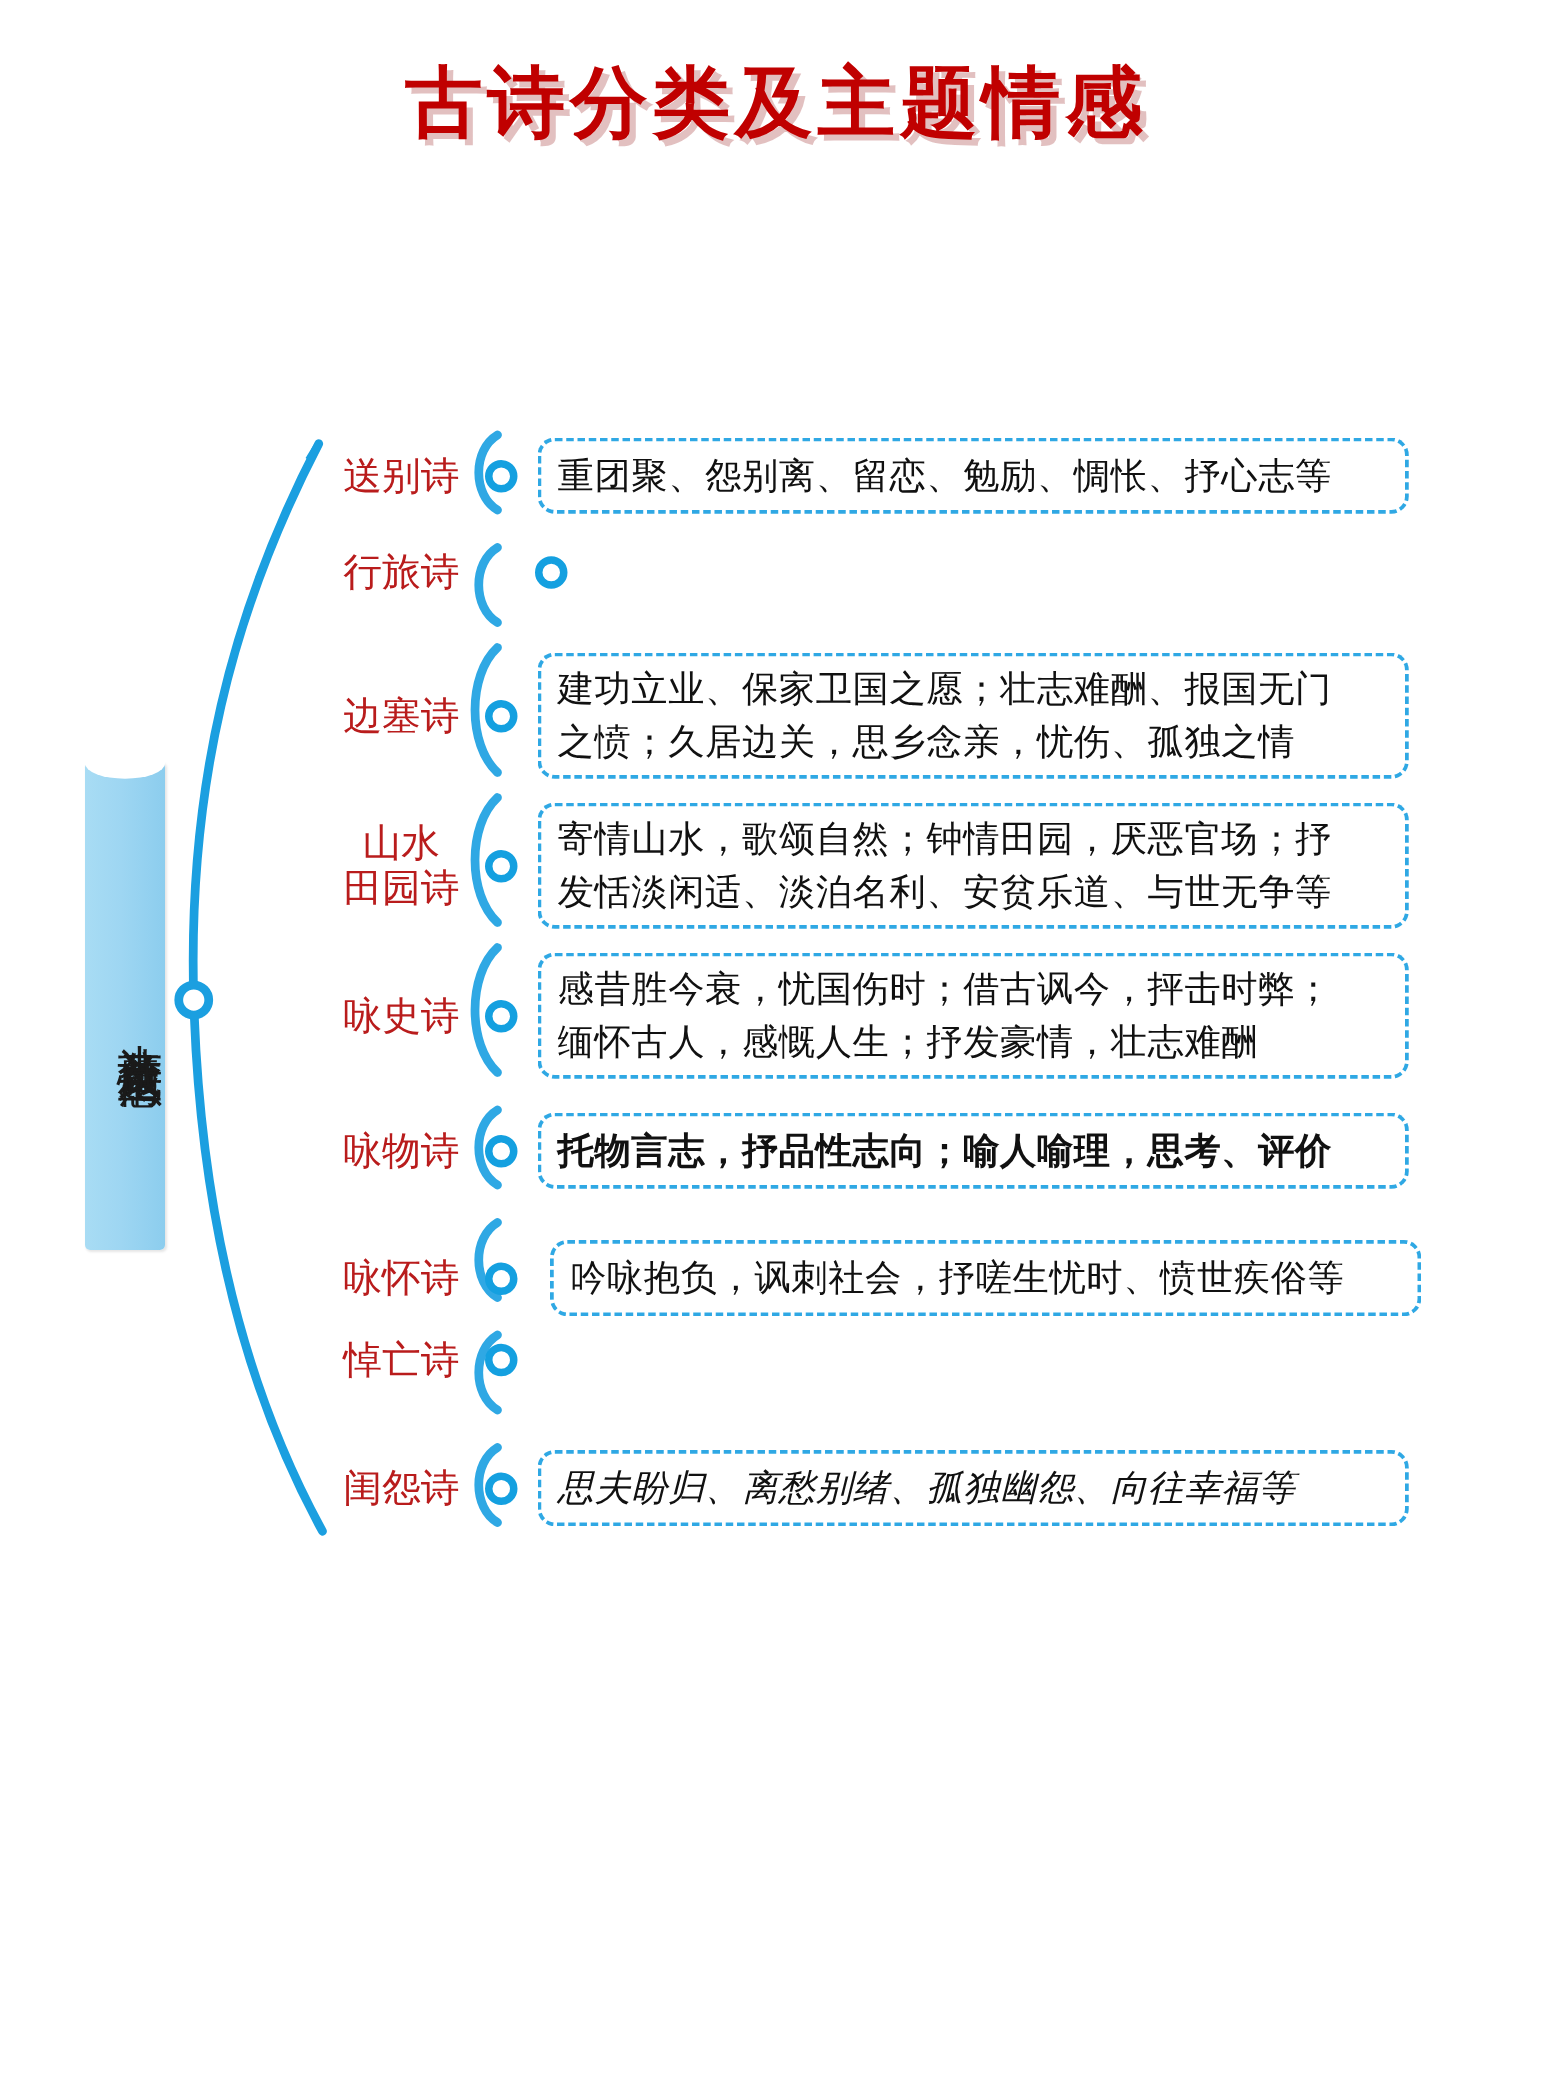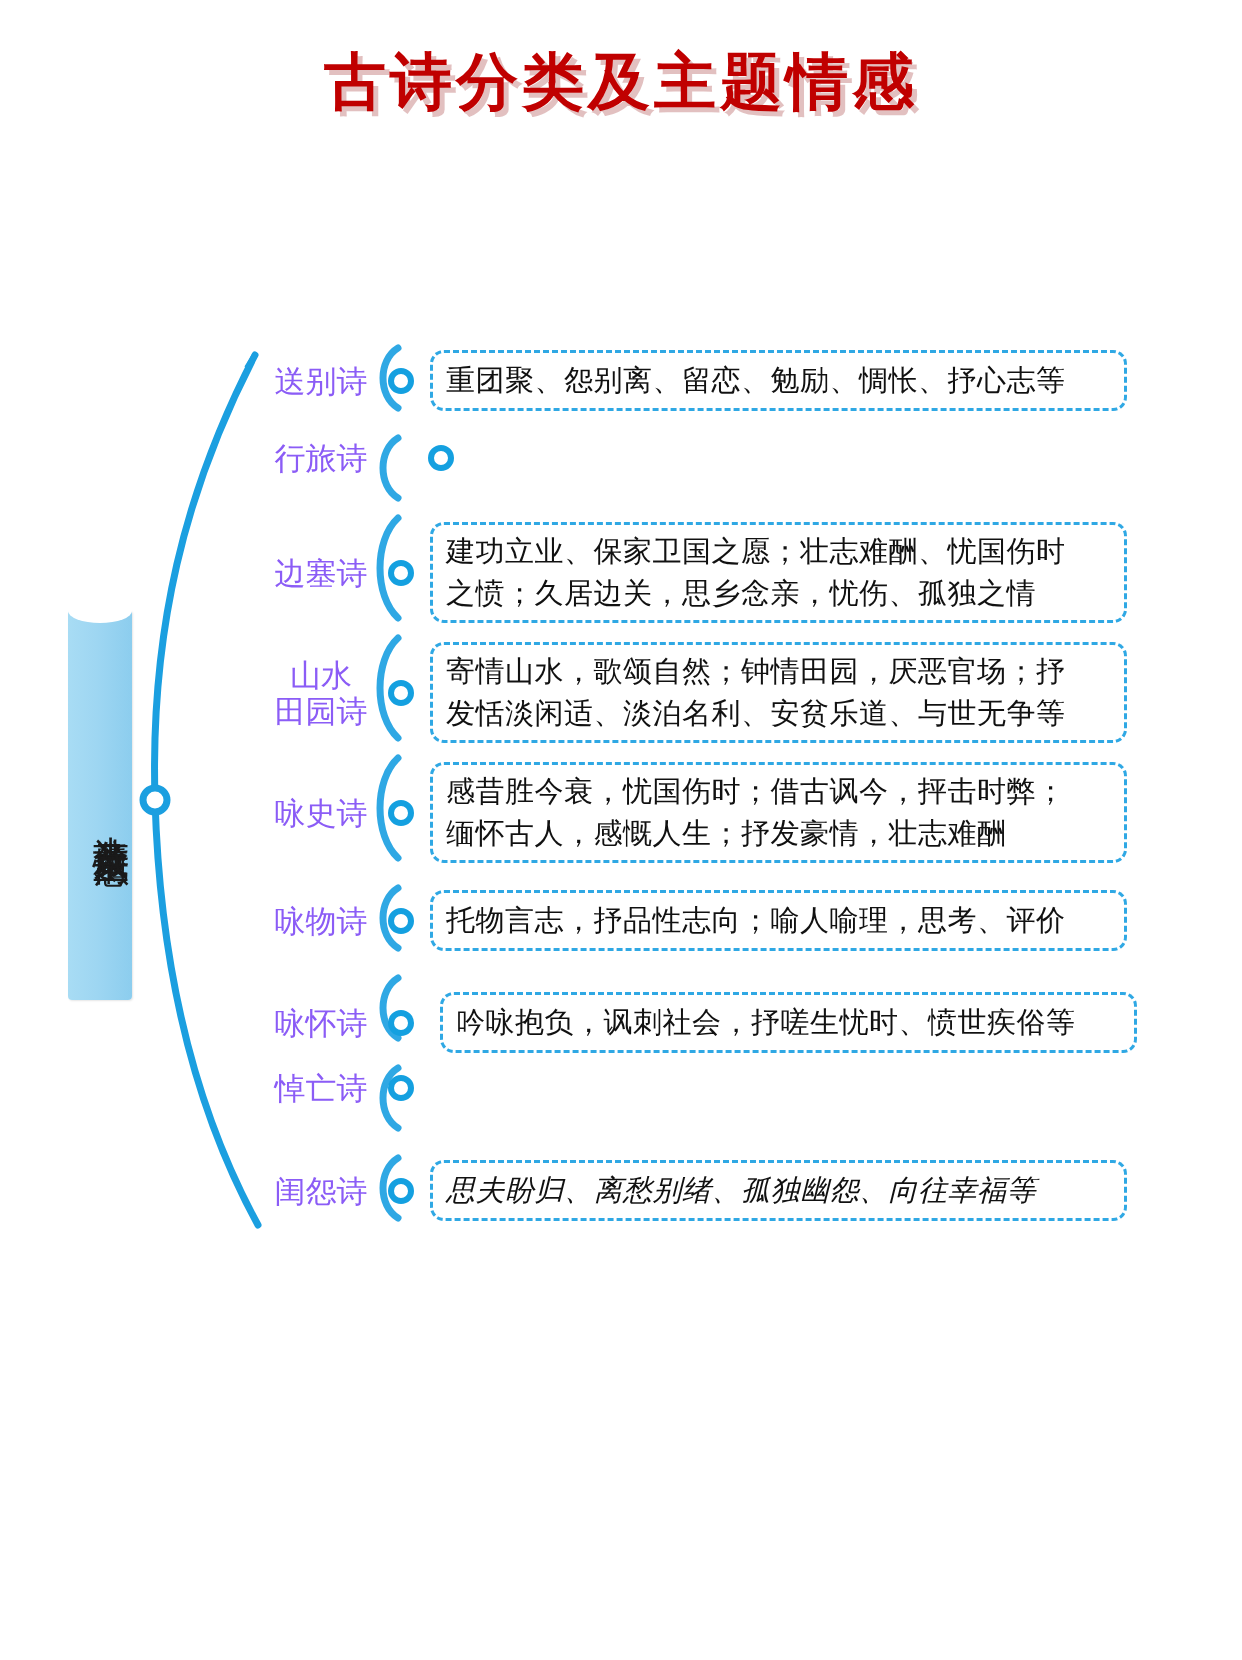--- a/index.html
+++ b/index.html
@@ -48,21 +48,21 @@
     font-family:"DejaVu Serif","Liberation Serif",serif;
     white-space:nowrap;
   }
 
   
   .row{position:absolute;display:flex;align-items:center;}
   .branch-label{
     width:126px;
     text-align:center;
     font-size:31px;line-height:36px;
-    color:#8b5cf6;
+    color:#b91c1c;
     font-family:"DejaVu Sans","Liberation Sans",sans-serif;
     white-space:pre-line;
   }
   .node-dot{
     width:26px;height:26px;margin:0 2px 0 4px;
     border:6px solid #14a0e0;border-radius:50%;
     background:#ffffff;
     box-sizing:border-box;
     flex:0 0 auto;
   }
@@ -126,21 +126,21 @@
   </div>
 
   <div class="row" style="left:258px;top:140px;gap:40px;">
     <div class="branch-label">行旅诗</div>
     <div class="node-dot"></div>
   </div>
 
   <div class="row" style="left:258px;top:222px;">
     <div class="branch-label">边塞诗</div>
     <div class="node-dot"></div>
-    <div class="bubble two-line" style="width:697px;">建功立业、保家卫国之愿；壮志难酬、忧国伤时
+    <div class="bubble two-line" style="width:697px;">建功立业、保家卫国之愿；壮志难酬、报国无门
 之愤；久居边关，思乡念亲，忧伤、孤独之情</div>
   </div>
 
   <div class="row" style="left:258px;top:342px;">
     <div class="branch-label">山水
 田园诗</div>
     <div class="node-dot"></div>
     <div class="bubble two-line" style="width:697px;">寄情山水，歌颂自然；钟情田园，厌恶官场；抒
 发恬淡闲适、淡泊名利、安贫乐道、与世无争等</div>
   </div>
@@ -148,21 +148,21 @@
   <div class="row" style="left:258px;top:462px;">
     <div class="branch-label">咏史诗</div>
     <div class="node-dot"></div>
     <div class="bubble two-line" style="width:697px;">感昔胜今衰，忧国伤时；借古讽今，抨击时弊；
 缅怀古人，感慨人生；抒发豪情，壮志难酬</div>
   </div>
 
   <div class="row" style="left:258px;top:590px;">
     <div class="branch-label">咏物诗</div>
     <div class="node-dot"></div>
-    <div class="bubble" style="width:697px;">托物言志，抒品性志向；喻人喻理，思考、评价</div>
+    <div class="bubble" style="width:697px;font-weight:bold;">托物言志，抒品性志向；喻人喻理，思考、评价</div>
   </div>
 
   <div class="row" style="left:258px;top:692px;justify-content:center;">
     <div class="branch-label">咏怀诗</div>
     <div class="node-dot"></div>
     <div class="bubble" style="width:697px;margin-left:24px;">吟咏抱负，讽刺社会，抒嗟生忧时、愤世疾俗等</div>
   </div>
 
   <div class="row" style="left:258px;top:770px;">
     <div class="branch-label">悼亡诗</div>

